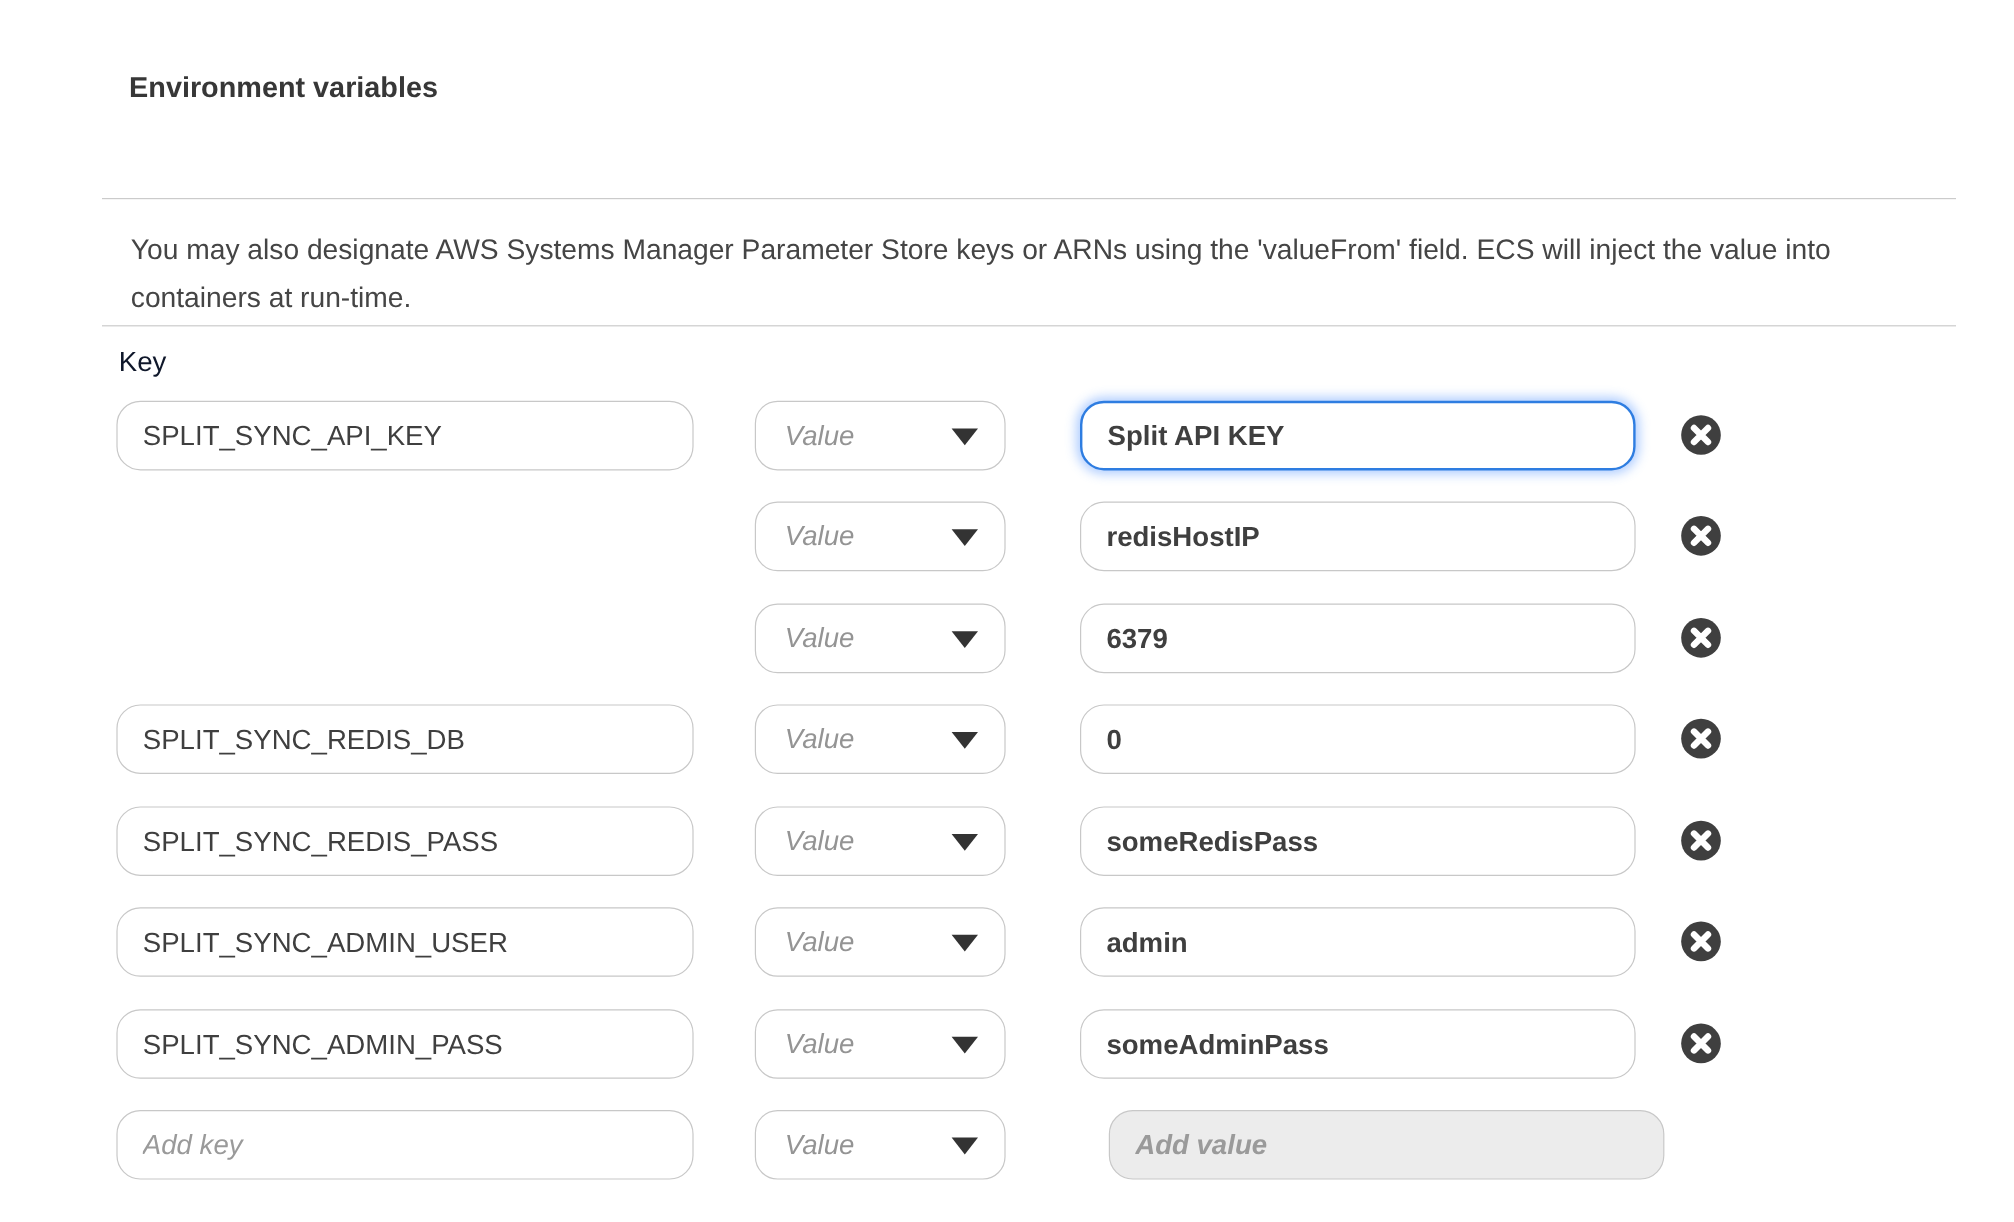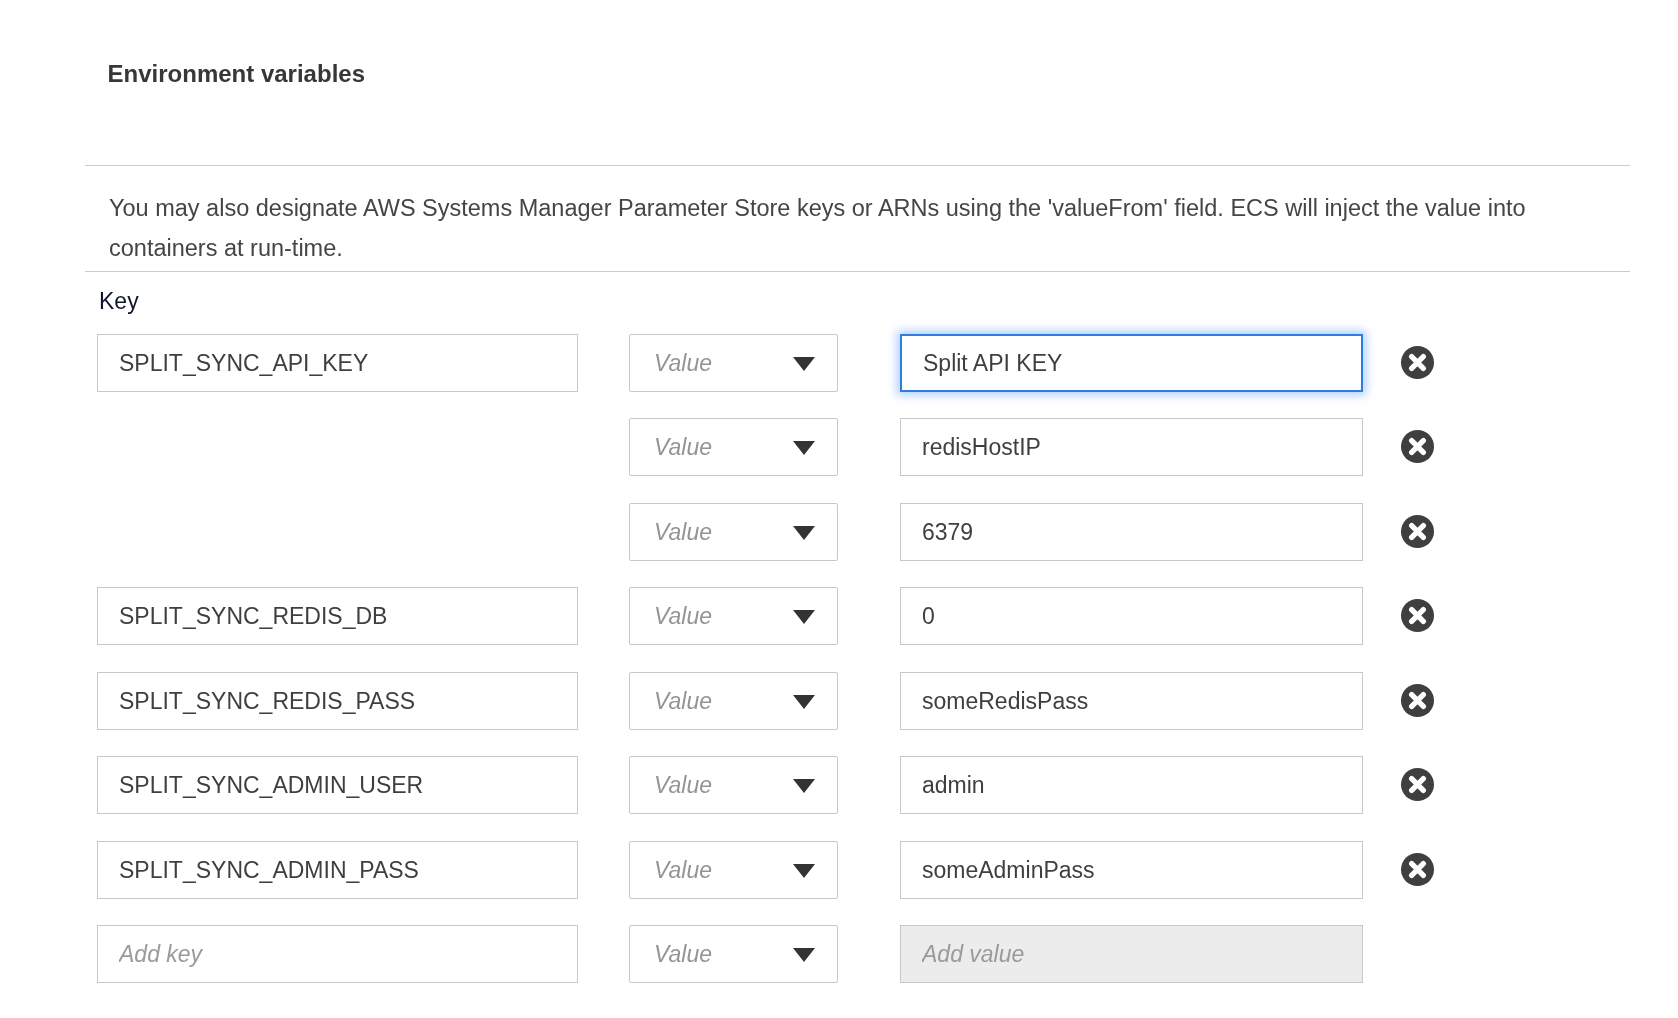--- a/index.html
+++ b/index.html
@@ -24,35 +24,35 @@
     position:absolute;left:93px;top:172px;width:1438px;
     font-size:23.5px;line-height:40px;color:#454545;margin:16px;
   }
   .col-label{
     position:absolute;left:99px;top:288px;
     font-size:23px;color:#0f172a;
   }
   .row{position:absolute;left:0;width:1678px;height:58px;}
   .txt-input{
     position:absolute;box-sizing:border-box;height:58px;
-    border:1px solid #c8c8c8;border-radius:0;background:#ffffff;
+    border:1px solid #c8c8c8;border-radius:20px;background:#ffffff;
     font-family:"Liberation Sans","DejaVu Sans",sans-serif;
     font-size:23px;color:#3f3f3f;padding:0 14px 0 21px;outline:none;
   }
   .key-input{left:97px;width:481px;}
-  .value-input{left:900px;width:463px;}
+  .value-input{left:900px;width:463px;font-weight:bold;}
   .value-input.focused{
     border:2px solid #2e7de1;
     box-shadow:0 0 9px 3px rgba(77,144,254,0.45);
   }
-  .value-input.disabled{background:#ececec;}
+  .value-input.disabled{background:#ececec;margin-left:24px;}
   .txt-input::placeholder{color:#9a9a9a;font-style:italic;opacity:1;}
   .type-select{
     position:absolute;left:629px;width:209px;height:58px;box-sizing:border-box;
-    border:1px solid #c8c8c8;border-radius:2px;background:#ffffff;
+    border:1px solid #c8c8c8;border-radius:19px;background:#ffffff;
     cursor:pointer;
   }
   .type-text{
     position:absolute;left:24px;top:50%;transform:translateY(-50%);
     font-size:23px;font-style:italic;color:#949494;
   }
   .caret{
     position:absolute;right:22px;top:50%;margin-top:-6px;
     width:0;height:0;
     border-left:11px solid transparent;

